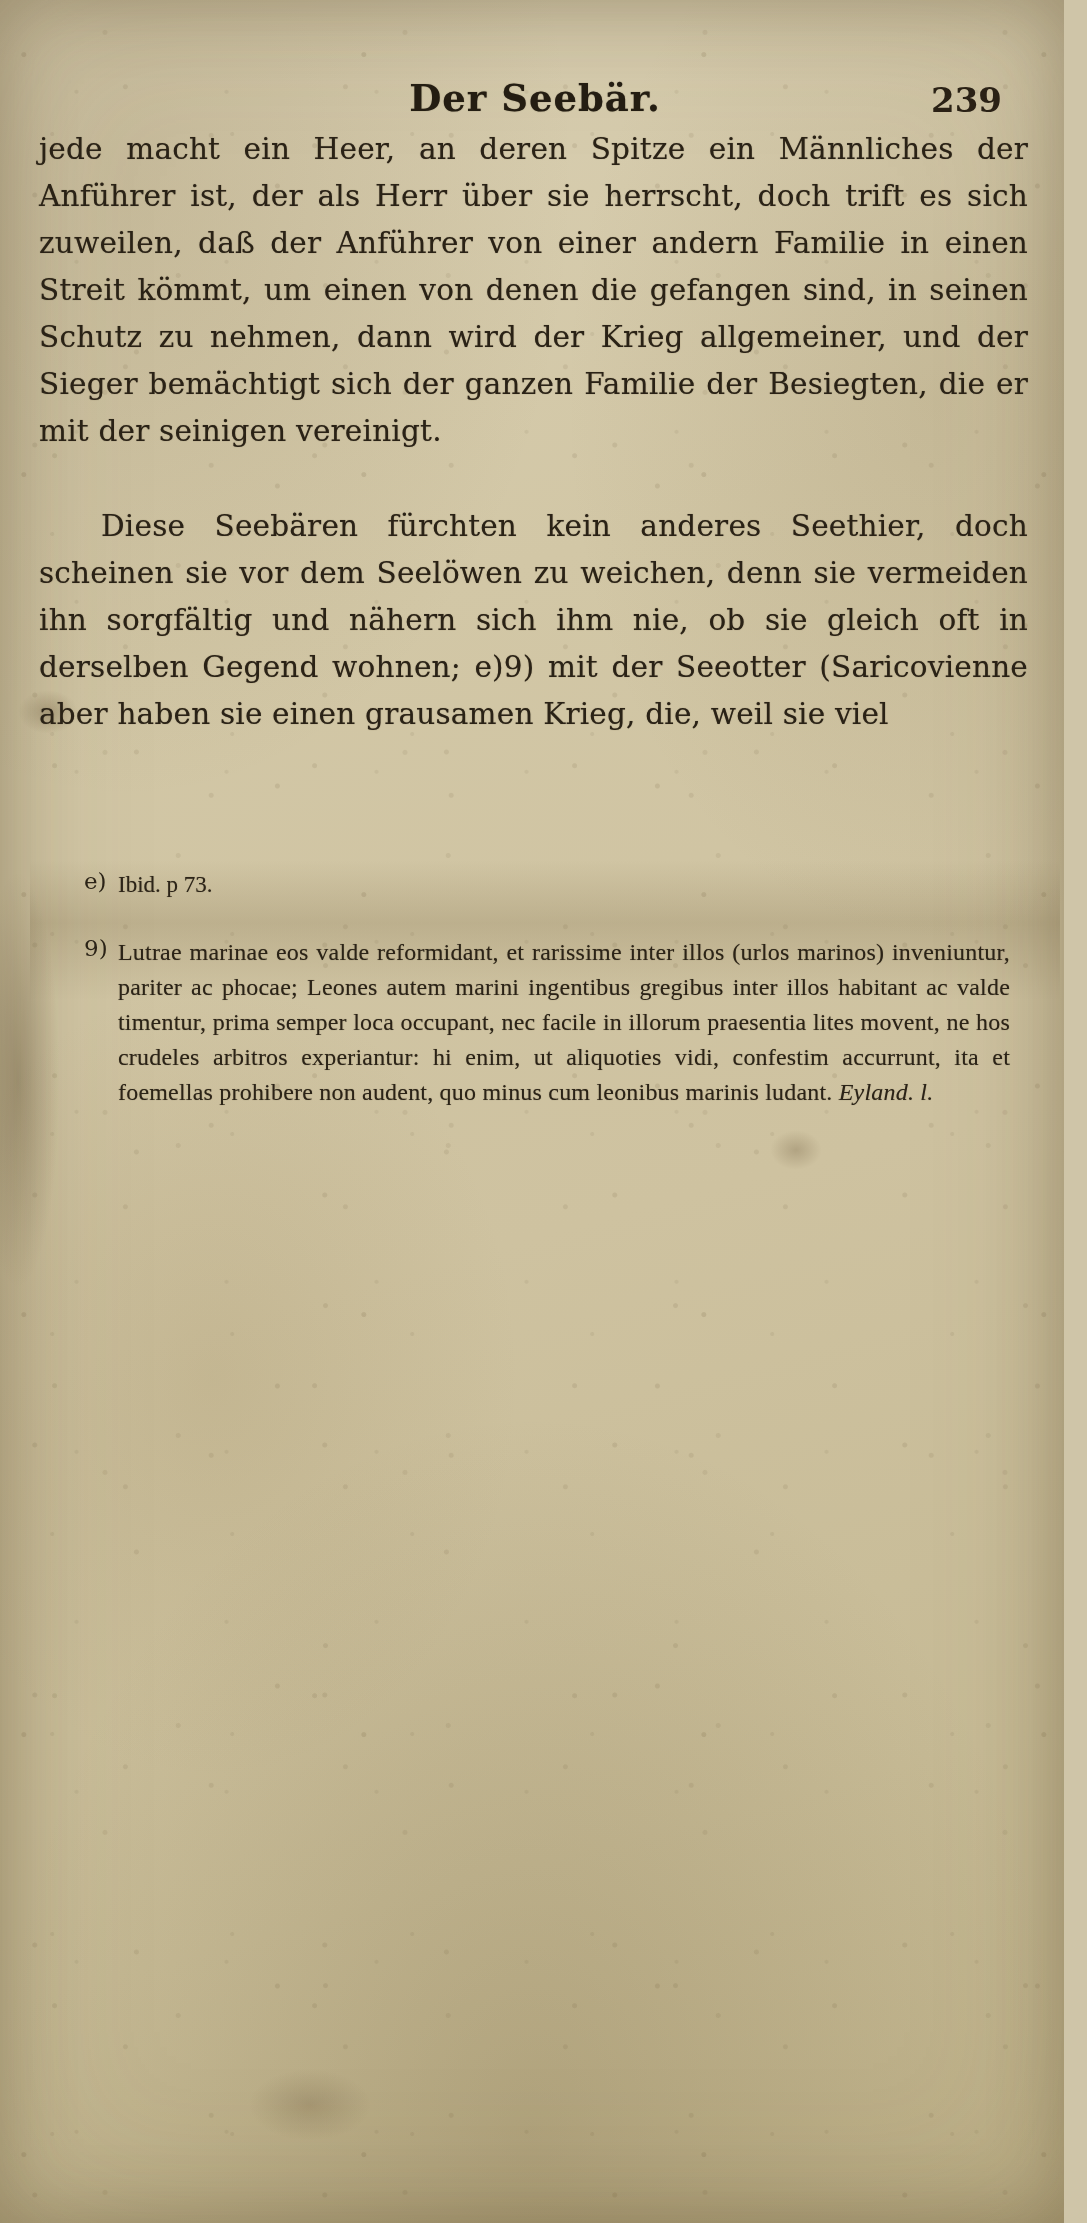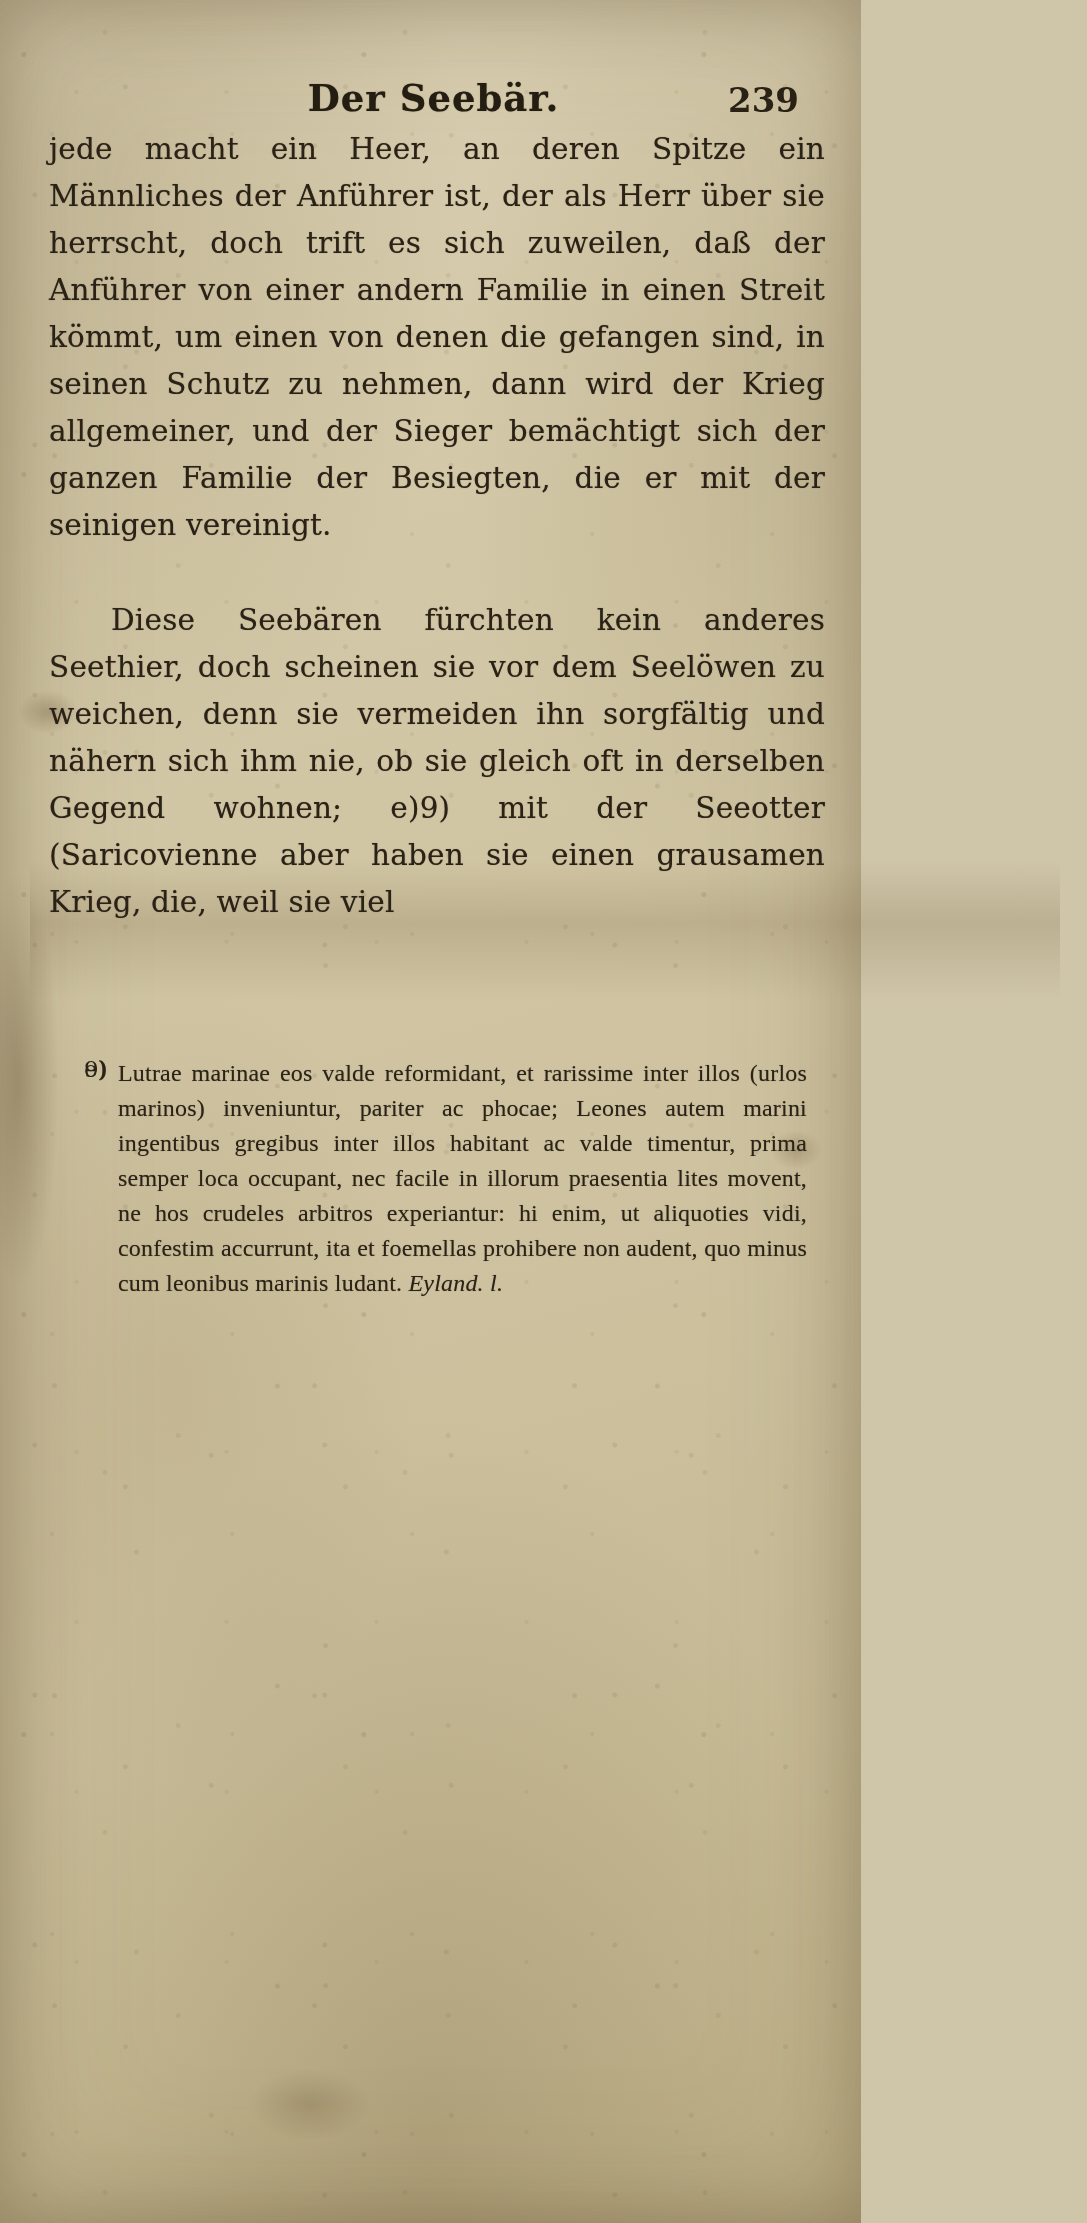--- a/index.html
+++ b/index.html
@@ -9,21 +9,21 @@
   body {
     width: 1087px;
     height: 2223px;
     background: #cfc5a8;
     font-family: "Liberation Serif", serif;
     overflow: hidden;
   }
   
   .page {
     position: relative;
-    width: 861px;
+    width: 1064px;
     height: 2223px;
     background:
       radial-gradient(ellipse 60% 40% at 12% 8%, rgba(120,100,60,0.18), rgba(120,100,60,0) 70%),
       radial-gradient(ellipse 50% 35% at 88% 18%, rgba(120,100,60,0.14), rgba(120,100,60,0) 70%),
       radial-gradient(ellipse 70% 45% at 50% 96%, rgba(110,92,55,0.22), rgba(110,92,55,0) 72%),
       radial-gradient(ellipse 40% 25% at 20% 62%, rgba(150,130,85,0.18), rgba(150,130,85,0) 72%),
       linear-gradient(165deg, #d9cfb2 0%, #d2c7a6 28%, #cec2a0 55%, #c7bb96 80%, #bfb28a 100%);
     box-sizing: border-box;
   }
   
@@ -120,21 +120,21 @@
   
   .body-block {
     font-family: "DejaVu Serif", serif;
     font-size: 29.5px;
     line-height: 47px;
     color: #2a2216;
     text-shadow: 0 0 1px rgba(45,34,18,.45);
     letter-spacing: .2px;
   }
   .para {
-    margin: 0 0 0 13px;
+    margin: 0 0 0 3px;
     text-align: justify;
   }
   .para.p1 { padding-top: 6px; }
   .para.p2 { margin-top: 48px; text-indent: 62px; }
   .strong-frak { font-weight: bold; }
 
   
   .notes {
     margin-top: 130px;
     padding-left: 48px;
@@ -207,20 +207,21 @@
     </div>
 
     <div class="notes">
 
       <div class="note">
         <div class="note-marker">e)</div>
       </div>
 
       <div class="note note2-block">
         <div class="note-marker"></div>
+        <div class="note-body note-ibid">Ibid. p 73.</div>
       </div>
 
       <div class="note note2-block">
         <div class="note-marker">9)</div>
         <div class="note-body note-latin">
           <span>Lutrae marinae eos valde reformidant, et rarissime inter illos (urlos marinos) inveniuntur, pariter ac phocae; Leones autem marini ingentibus gregibus inter illos habitant ac valde timentur, prima semper loca occupant, nec facile in illorum praesentia lites movent, ne hos crudeles arbitros experiantur: hi enim, ut aliquoties vidi, confestim accurrunt, ita et foemellas prohibere non audent, quo minus cum leonibus marinis ludant.</span>
           <span class="ital">Eyland. l.</span>
         </div>
       </div>
 

